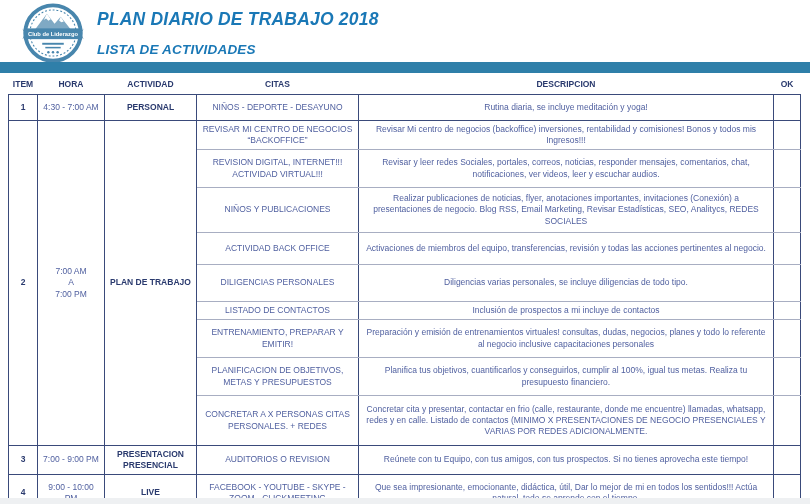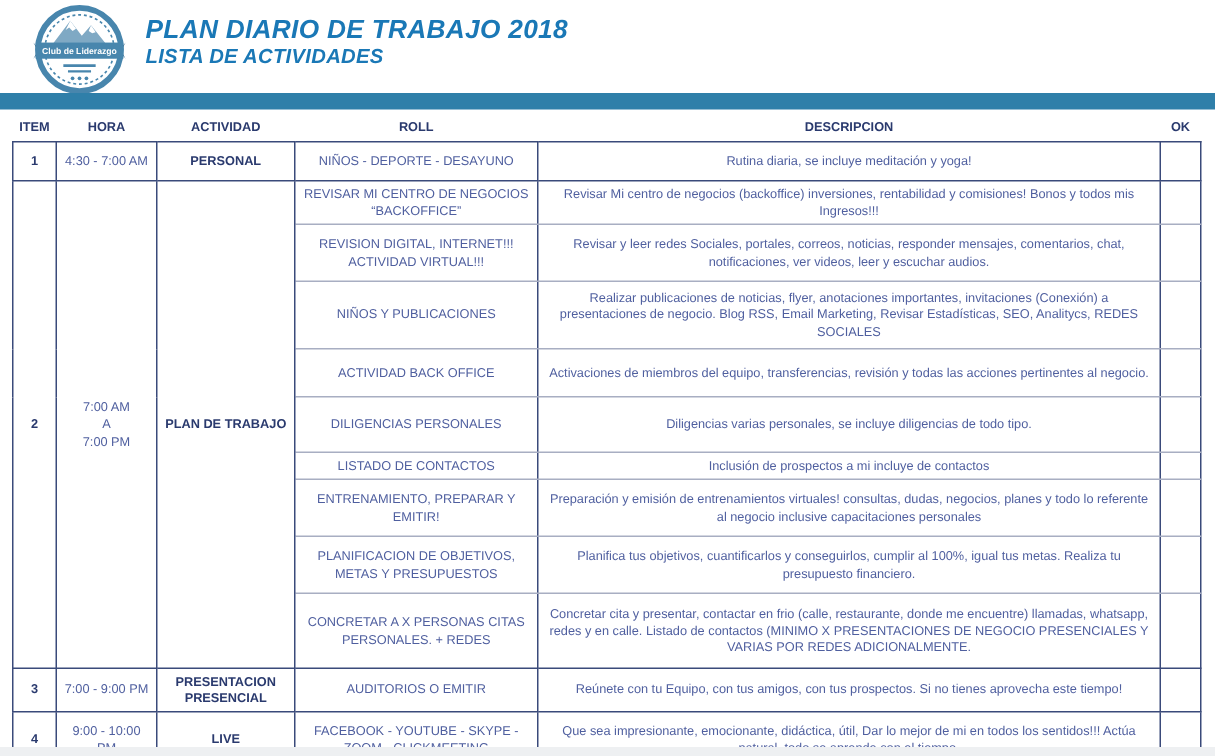--- a/index.html
+++ b/index.html
@@ -4,21 +4,21 @@
 <style>
   html,body{margin:0;padding:0;}
   body{
     width:810px;height:504px;position:relative;background:#ffffff;
     font-family:"Liberation Sans", sans-serif;overflow:hidden;
   }
   
   .logo{position:absolute;left:14px;top:3px;width:78px;height:60px;}
   .titleblock{position:absolute;left:97px;top:9px;font-style:italic;}
   .title{font-size:17.5px;font-weight:bold;color:#1a78b6;letter-spacing:.2px;}
-  .subtitle{font-size:13.5px;font-weight:bold;color:#1a78b6;margin-top:0;letter-spacing:.2px;}
+  .subtitle{font-size:13.5px;font-weight:bold;color:#1a78b6;margin-top:12px;letter-spacing:.2px;}
   .teal-bar{position:absolute;left:0;top:62px;width:810px;height:11px;background:#2f7fa9;}
   .page-edge{position:absolute;left:0;top:498px;width:810px;height:6px;background:#eef0f2;}
 
   
   .tablewrap{position:absolute;left:8px;top:75px;width:792px;}
   table{border-collapse:collapse;table-layout:fixed;width:792px;}
   thead th{
     font-size:8.5px;font-weight:bold;color:#2a3a6e;text-align:center;
     padding:4px 0 5px 0;border:none;background:transparent;margin-top:24px;
   }
@@ -74,21 +74,21 @@
         <col style="width:92px">
     <col style="width:162px">
         <col style="width:415px">
         <col style="width:27px">
   </colgroup>
   <thead>
     <tr>
       <th>ITEM</th>
       <th>HORA</th>
       <th>ACTIVIDAD</th>
-      <th>ROLL</th>
+      <th>CITAS</th>
       <th>DESCRIPCION</th>
       <th>OK</th>
     </tr>
   </thead>
   <tbody>
 
     <tr class="group-start group-end" style="height:26px">
       <td class="item">1</td>
       <td class="hora">4:30 - 7:00 AM</td>
       <td class="actividad">PERSONAL</td>
@@ -145,21 +145,21 @@
     <tr class="group-end" style="height:50px">
       <td class="roll">CONCRETAR A X PERSONAS  CITAS PERSONALES. + REDES</td>
       <td class="desc">Concretar cita y presentar, contactar en frio (calle, restaurante, donde me encuentre) llamadas, whatsapp, redes y en calle. Listado de contactos (MINIMO X PRESENTACIONES DE NEGOCIO PRESENCIALES Y VARIAS POR REDES ADICIONALMENTE.</td>
       <td class="ok"></td>
     </tr>
 
     <tr class="group-start group-end" style="height:29px">
       <td class="item">3</td>
       <td class="hora">7:00 - 9:00 PM</td>
       <td class="actividad">PRESENTACION PRESENCIAL</td>
-      <td class="roll">AUDITORIOS O EMITIR</td>
+      <td class="roll">AUDITORIOS O REVISION</td>
       <td class="desc">Reúnete con tu Equipo, con tus amigos, con tus prospectos. Si no tienes aprovecha este tiempo!</td>
       <td class="ok"></td>
     </tr>
 
     <tr class="group-start group-end" style="height:37px">
       <td class="item">4</td>
       <td class="hora">9:00 - 10:00 PM</td>
       <td class="actividad">LIVE</td>
       <td class="roll">FACEBOOK - YOUTUBE - SKYPE - ZOOM - CLICKMEETING</td>
       <td class="desc">Que sea impresionante, emocionante, didáctica, útil, Dar lo mejor de mi en todos los sentidos!!! Actúa natural, todo se aprende con el tiempo.</td>

